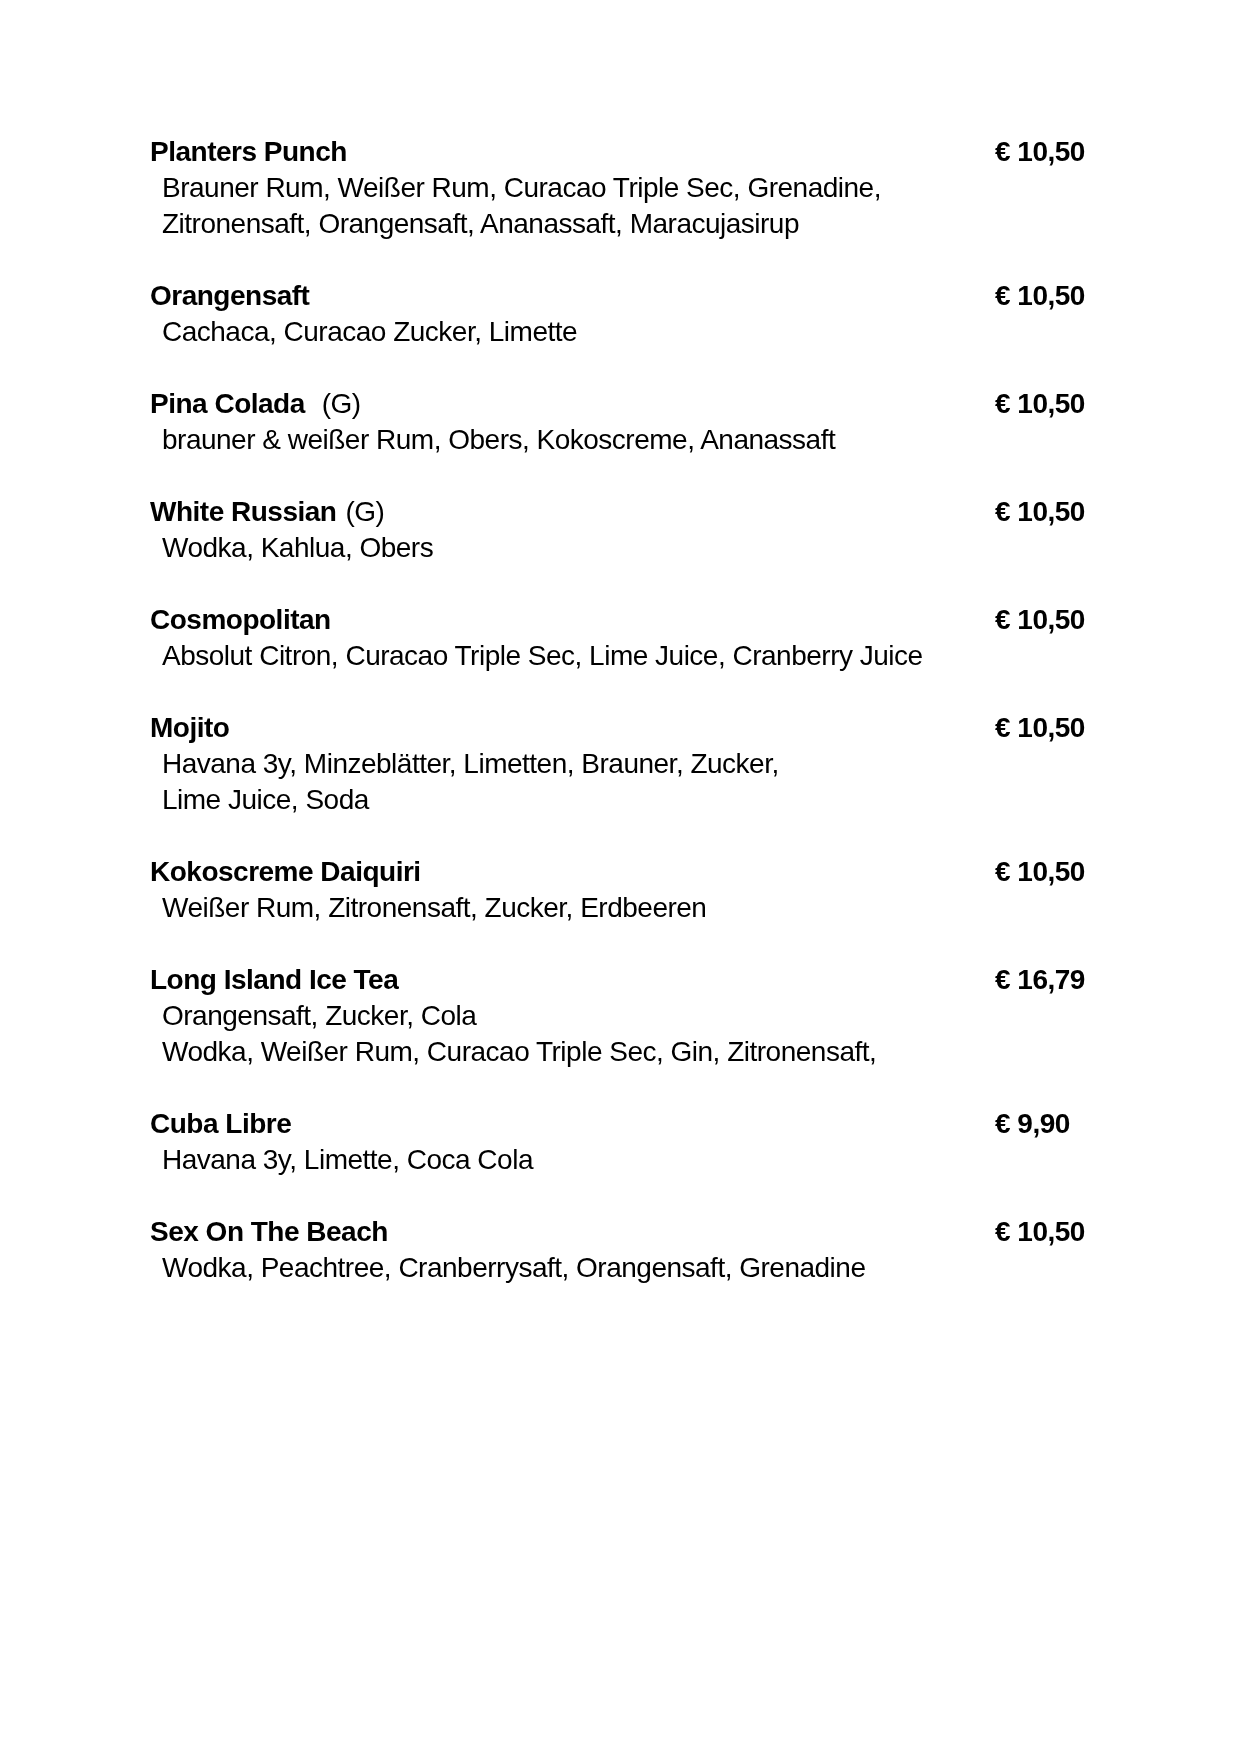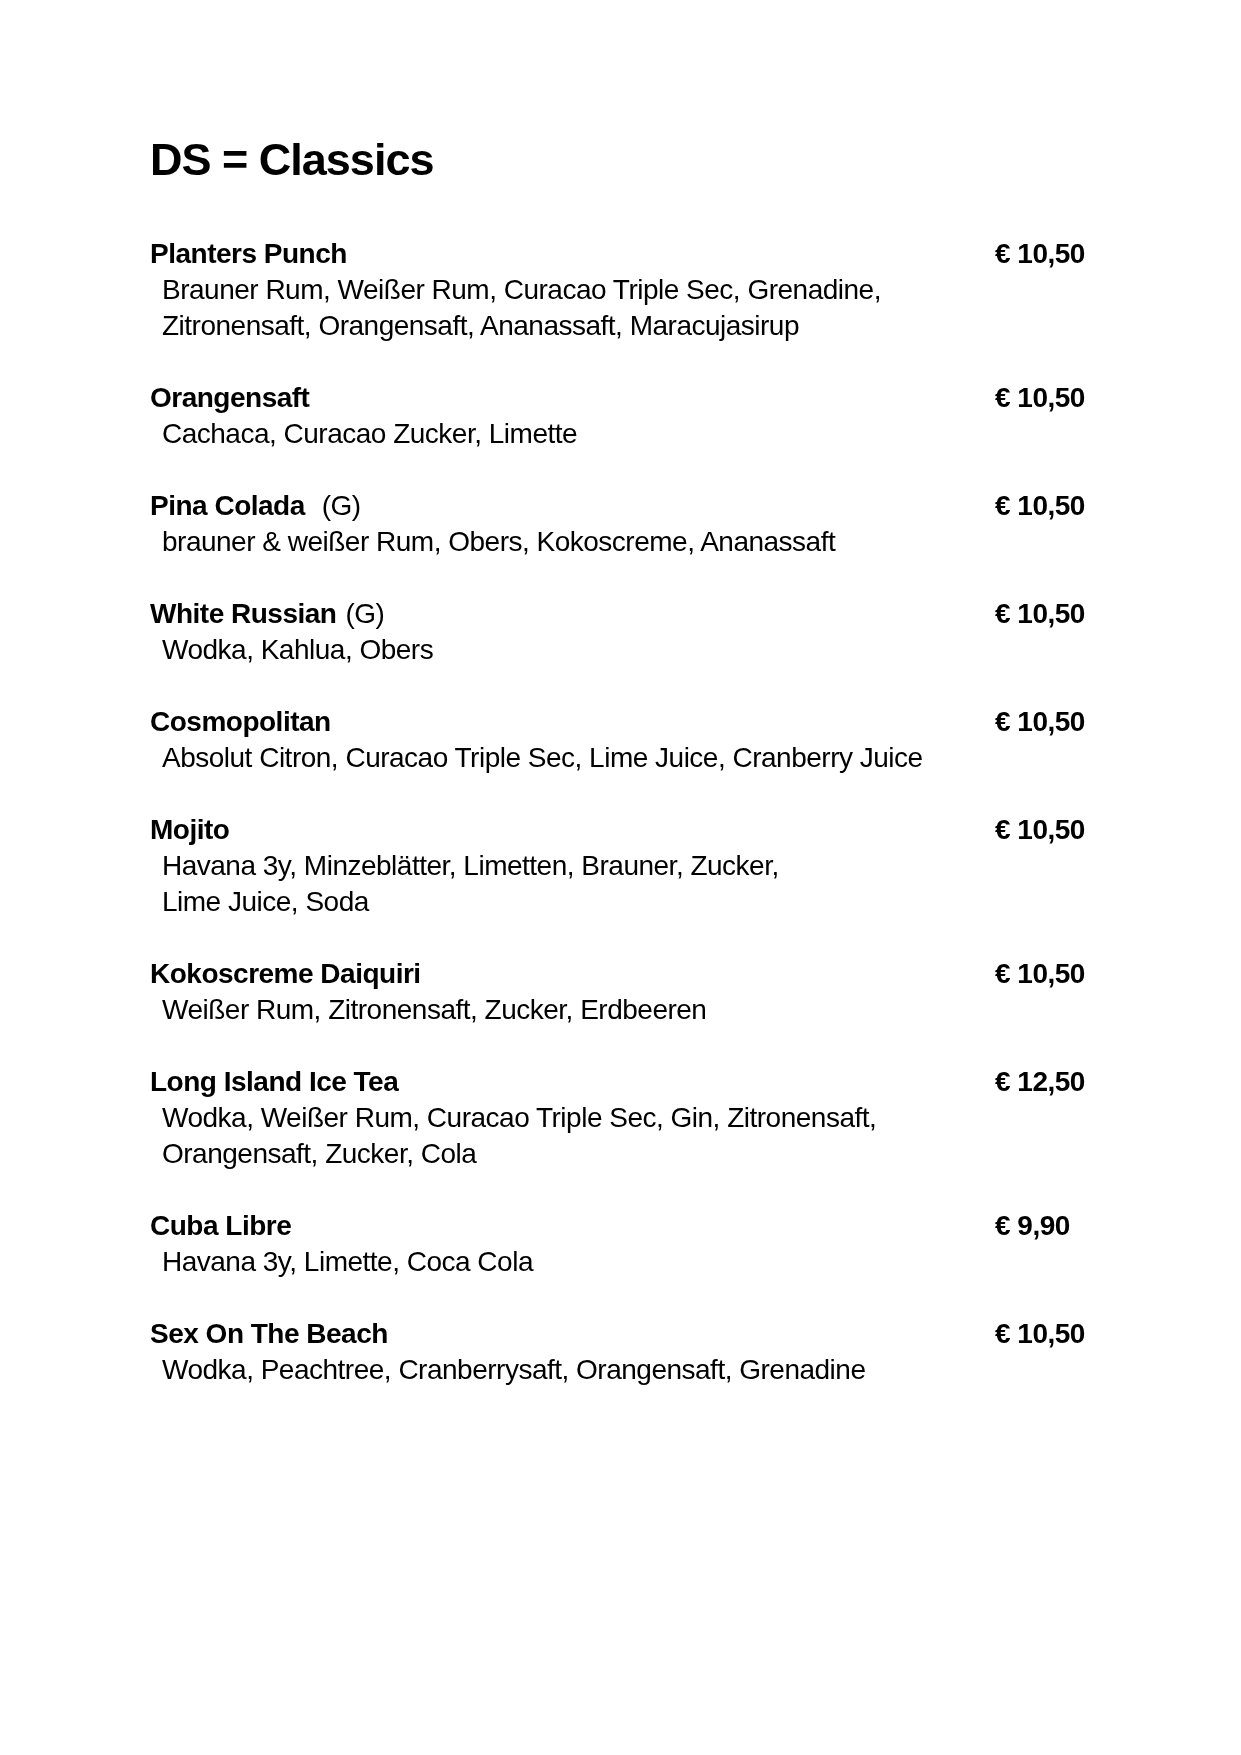--- a/index.html
+++ b/index.html
@@ -55,21 +55,20 @@
     white-space: nowrap;
     margin-left: 12px;
   }
   .item-desc:empty { display: none; }
 </style>
 </head>
 <body>
 
 <div class="page">
 
-  <h1 class="page-title">DS = Classics</h1>
 
   <div class="menu-item">
     <div class="item-header">
       <span class="item-name">Planters Punch</span>
       <span class="item-price">€ 10,50</span>
     </div>
     <div class="item-desc">Brauner Rum, Weißer Rum, Curacao Triple Sec, Grenadine,</div>
     <div class="item-desc">Zitronensaft, Orangensaft, Ananassaft, Maracujasirup</div>
   </div>
 
@@ -123,24 +122,24 @@
       <span class="item-name">Kokoscreme Daiquiri</span>
       <span class="item-price">€ 10,50</span>
     </div>
     <div class="item-desc">Weißer Rum, Zitronensaft, Zucker, Erdbeeren</div>
 
   </div>
 
   <div class="menu-item">
     <div class="item-header">
       <span class="item-name">Long Island Ice Tea</span>
-      <span class="item-price">€ 12,50</span>
+      <span class="item-price">€ 16,79</span>
     </div>
+    <div class="item-desc">Orangensaft, Zucker, Cola</div>
     <div class="item-desc">Wodka, Weißer Rum, Curacao Triple Sec, Gin, Zitronensaft,</div>
-    <div class="item-desc">Orangensaft, Zucker, Cola</div>
   </div>
 
   <div class="menu-item">
     <div class="item-header">
       <span class="item-name">Cuba Libre</span>
       <span class="item-price">€ 9,90</span>
     </div>
     <div class="item-desc">Havana 3y, Limette, Coca Cola</div>
 
   </div>

